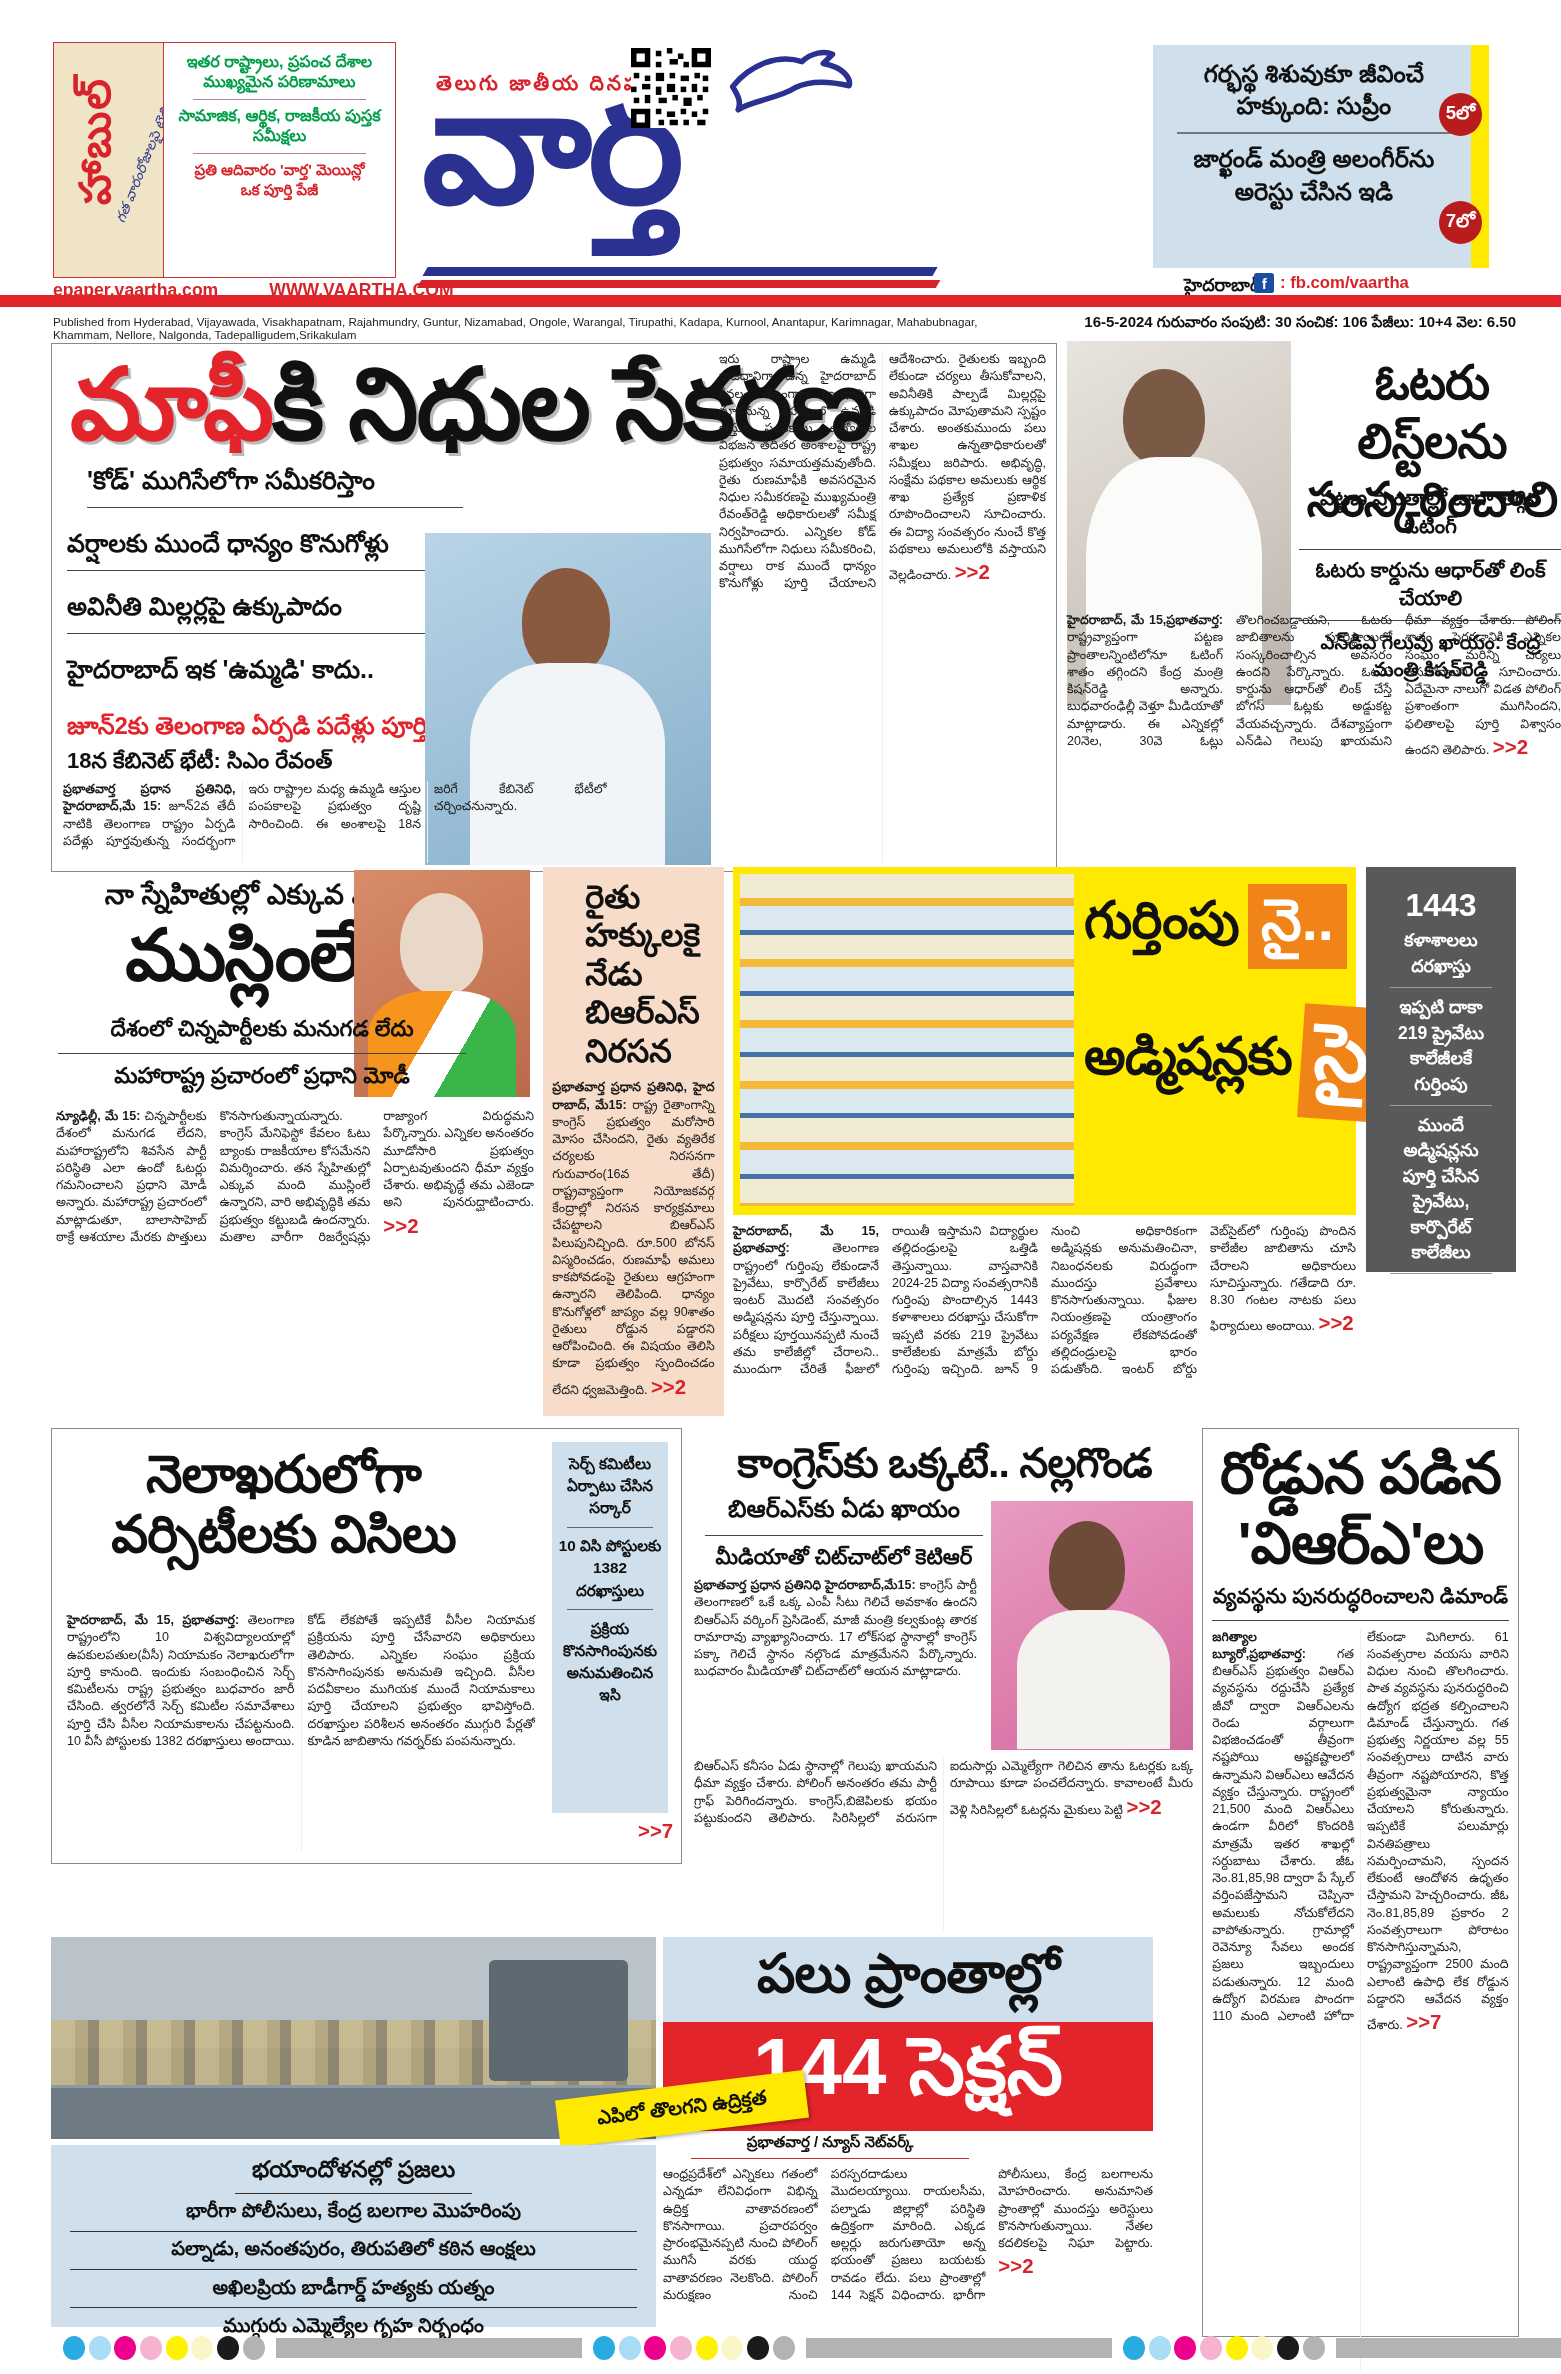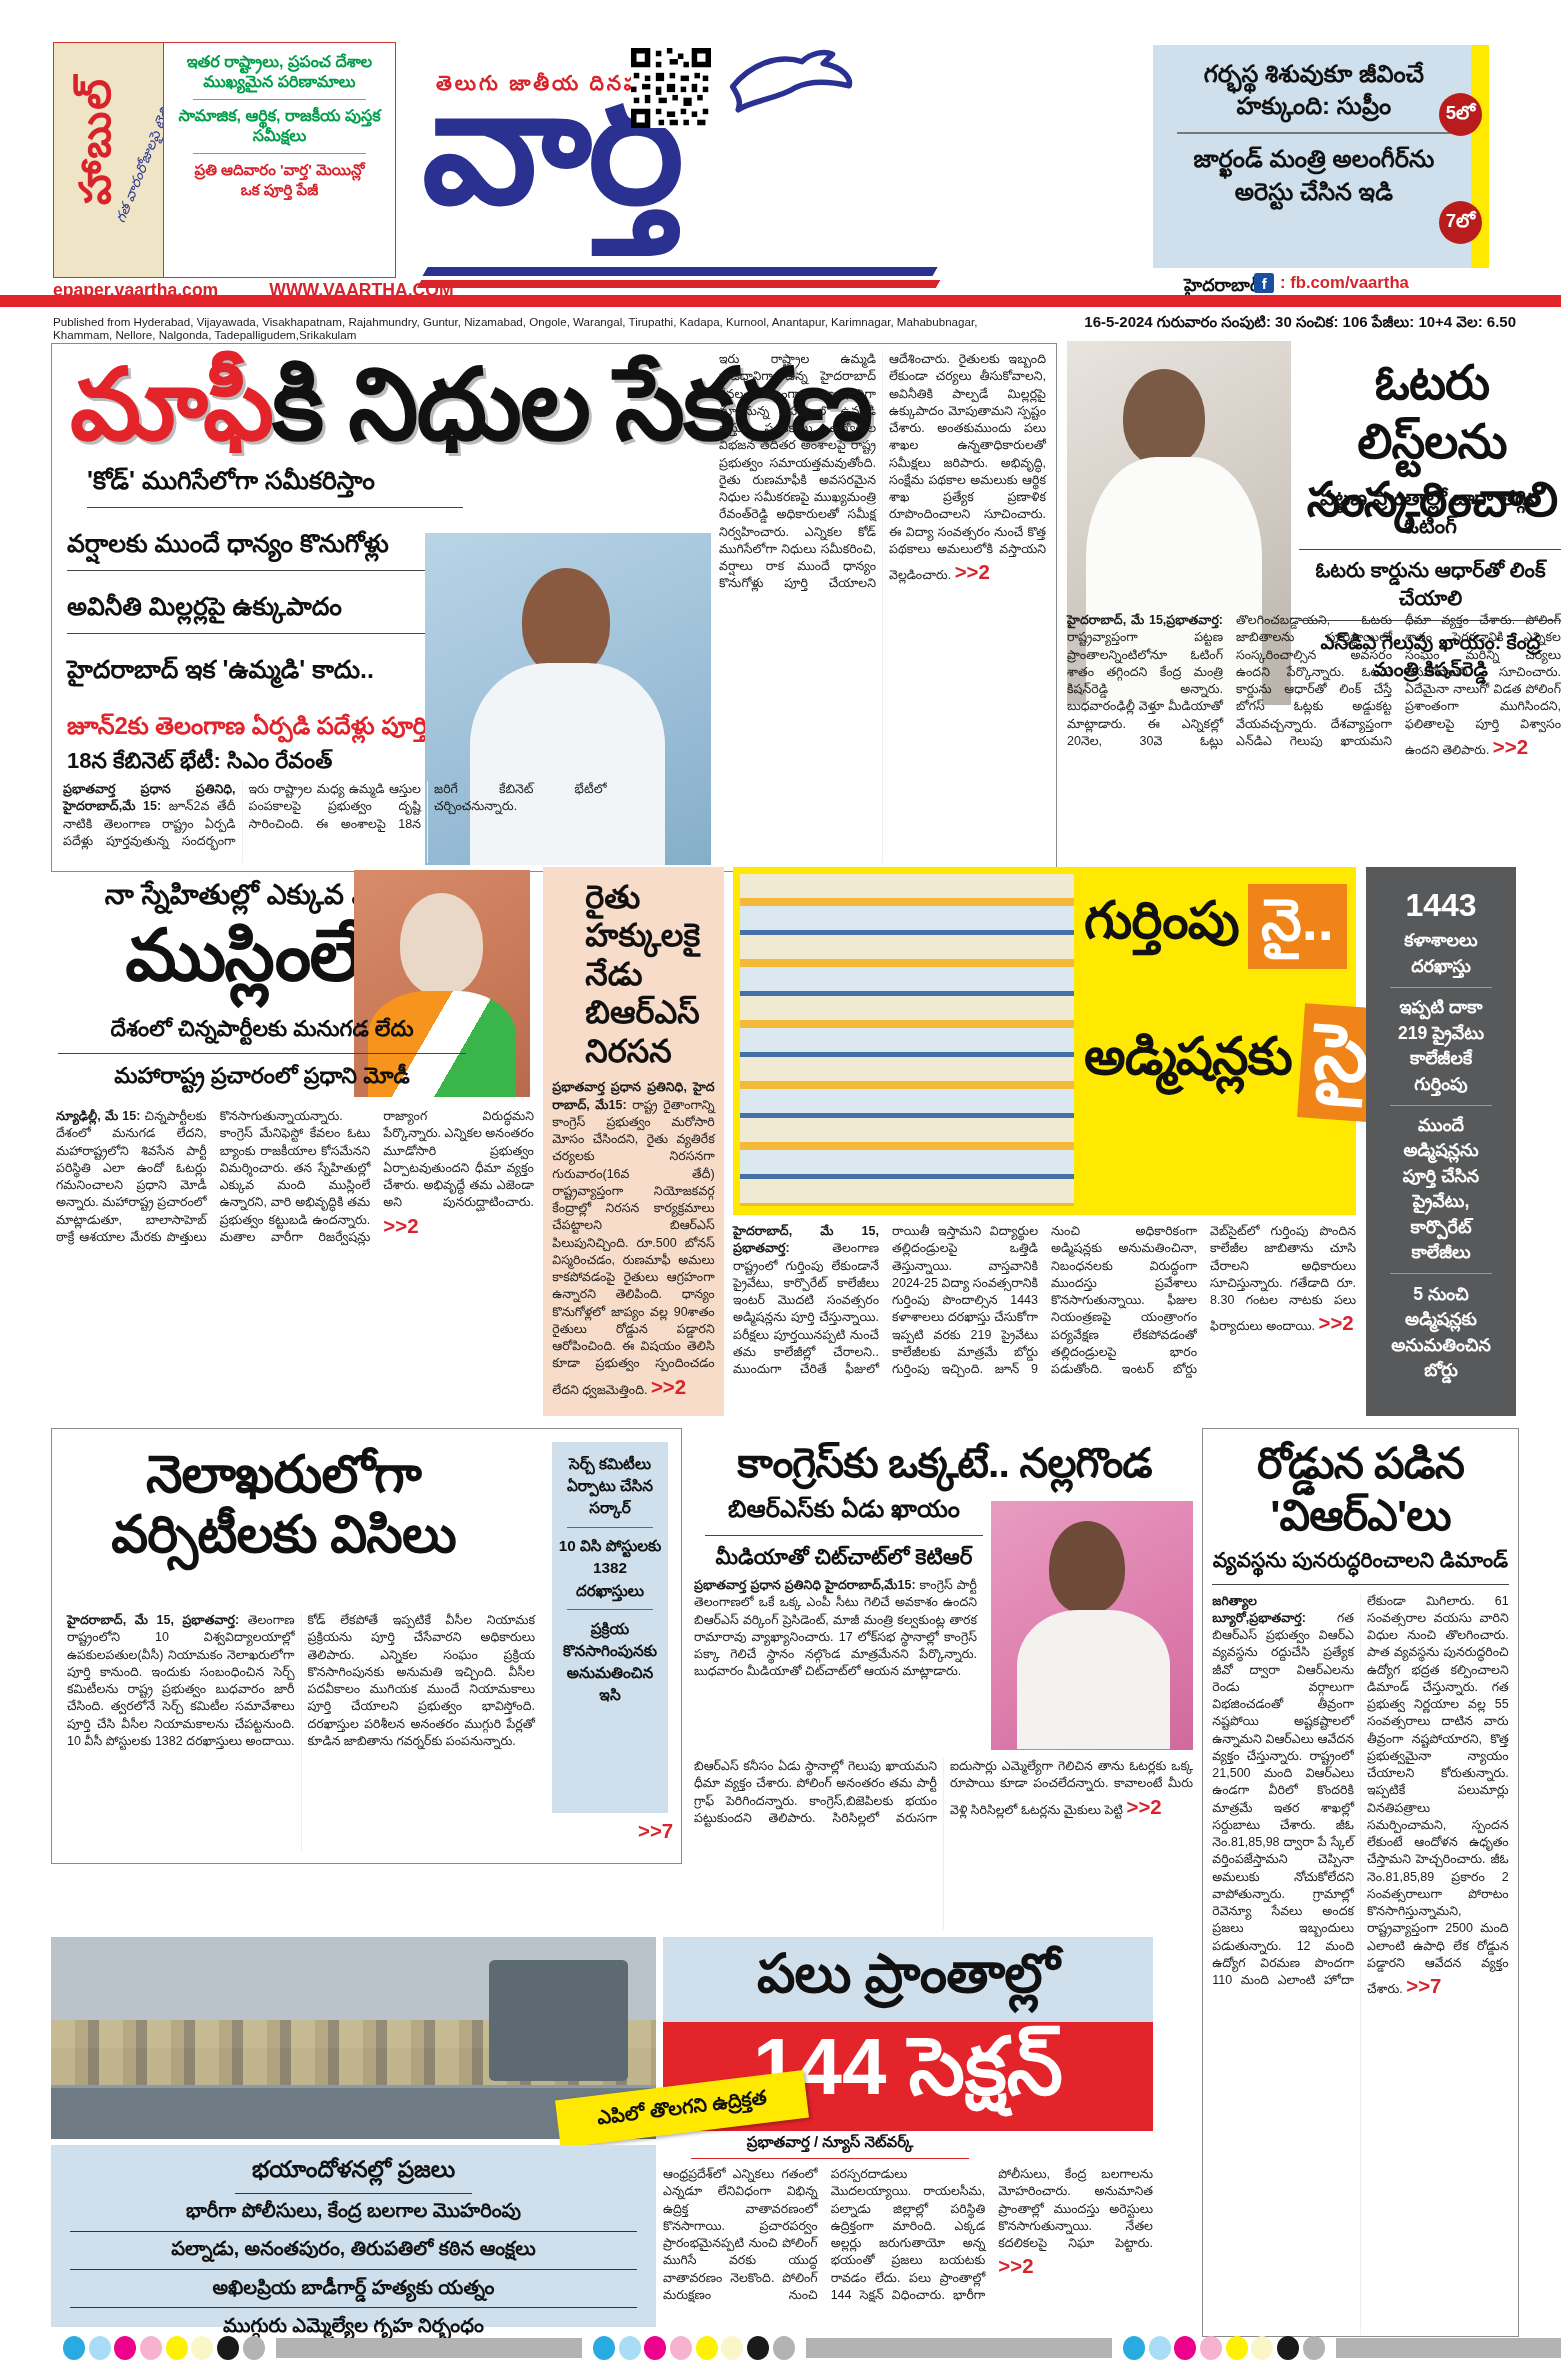--- a/index.html
+++ b/index.html
@@ -67,41 +67,41 @@
   
   .brs-col{left:543px;top:867px;width:181px;height:549px;background:#f6dcc9;padding:11px 9.3px;box-sizing:border-box;position:absolute;}
   .brs-headline{font-size:32px;font-weight:bold;line-height:1.2;margin-left:33px;}
   
   .adm-yellow{left:733px;top:867px;width:623px;height:348px;background:#ffe900;position:absolute;}
   .photo-building{position:absolute;left:7.4px;top:7.4px;width:334px;height:332px;background:repeating-linear-gradient(180deg,#f1ead2 0 24px,#f5b93a 24px 32px,#dce8f0 32px 56px,#4472a8 56px 61px);}
   .adm-title-row{position:absolute;font-weight:bold;display:flex;align-items:center;gap:9.3px;}
   .adm-word{font-size:52px;letter-spacing:-0.9px;}
   .adm-orange{background:#f08418;color:#fff;font-size:58px;font-weight:bold;padding:1.9px 13px;display:inline-block;}
   .adm-body{left:733px;top:1223px;width:623px;height:190px;}
-  .adm-gray{left:1366px;top:867px;width:150px;height:549px;background:#58595b;color:#fff;text-align:center;padding:15px 7.4px;box-sizing:border-box;position:absolute;font-weight:bold;}
+  .adm-gray{left:1366px;top:867px;width:150px;height:405px;background:#58595b;color:#fff;text-align:center;padding:15px 7.4px;box-sizing:border-box;position:absolute;font-weight:bold;}
   .adm-gray .big{font-size:32px;}
   .adm-gray div{font-size:17.6px;line-height:1.45;}
   .gsep{border:0;border-top:0.9px solid #9a9a9a;margin:7.4px 16.7px;}
   
   .vc-box{left:51px;top:1428px;width:629px;height:434px;background:#fff;}
   .vc-headline{left:70px;top:1445px;width:427px;font-size:52px;font-weight:bold;text-align:center;line-height:1.15;letter-spacing:-0.9px;}
   .vc-blue{left:552px;top:1442px;width:116px;height:371px;background:#cfe0ec;text-align:center;padding:11px 5.6px;box-sizing:border-box;position:absolute;font-weight:bold;}
   .vc-blue div{font-size:15.3px;line-height:1.45;}
   .bsep{border:0;border-top:0.9px solid #666;margin:7.4px 9.3px;}
   .vc-body{left:67px;top:1612px;width:468px;height:239px;}
   .vc-jump{left:638px;top:1820px;}
   
   .ktr-headline{left:694px;top:1440px;width:501px;font-size:41px;font-weight:bold;text-align:center;letter-spacing:-0.9px;}
   .ktr-subs{left:705px;top:1495px;width:278px;text-align:center;}
   .photo-ktr{left:991px;top:1501px;width:202px;height:249px;background:linear-gradient(150deg,#e89cc0,#de7fae 55%,#d06a9c);}
   .ktr-body1{left:694px;top:1577px;width:283px;height:176px;}
   .ktr-body2{left:694px;top:1758px;width:499px;height:172px;}
   
   .vra-box{left:1202px;top:1428px;width:317px;height:909px;background:#fff;padding:9.3px 9.3px;box-sizing:border-box;position:absolute;}
-  .vra-headline{font-size:43px;font-weight:bold;text-align:center;line-height:1.2;letter-spacing:-0.9px;}
+  .vra-headline{font-size:58px;font-weight:bold;text-align:center;line-height:1.2;letter-spacing:-0.9px;}
   .vra-sub{font-size:20.4px;font-weight:bold;text-align:center;border-bottom:1.9px solid #444;padding:7.4px 0 7.4px 0;margin-bottom:7.4px;}
   
   .photo-police{left:51px;top:1937px;width:605px;height:202px;background:linear-gradient(180deg,#b9c3c9 0 55%,#8d9aa3 55% 75%,#6e7b85 75%);}
   .s144-top{left:663px;top:1937px;width:490px;height:85px;background:#cfe0ec;display:flex;align-items:center;justify-content:center;font-size:54px;font-weight:bold;letter-spacing:-0.9px;position:absolute;}
   .s144-red{left:663px;top:2022px;width:490px;height:109px;background:#e3242b;color:#fff;display:flex;align-items:center;justify-content:center;font-size:80px;font-weight:bold;position:absolute;}
   .yellow-tag{left:557px;top:2085px;width:250px;height:48px;background:#ffe900;transform:rotate(-7deg);display:flex;align-items:center;justify-content:center;font-size:19.5px;font-weight:bold;position:absolute;box-shadow:1.9px 1.9px 3.7px rgba(0,0,0,.3);}
   .s144-blue{left:51px;top:2145px;width:605px;height:182px;background:#cfe0ec;text-align:center;padding:11px 18.6px;box-sizing:border-box;position:absolute;}
   .s144-blue .b1{font-size:23px;font-weight:bold;border-bottom:1.4px solid #333;display:inline-block;padding:0 16.7px 4.6px;margin-bottom:5.6px;}
   .s144-blue .b2{font-size:19.5px;font-weight:bold;border-bottom:1.4px solid #333;padding-bottom:4.6px;margin-bottom:5.6px;}
   .s144-dateline{left:691px;top:2133px;width:278px;text-align:center;font-weight:bold;font-size:15px;border-bottom:1.9px solid #d8232a;padding-bottom:3.7px;}

